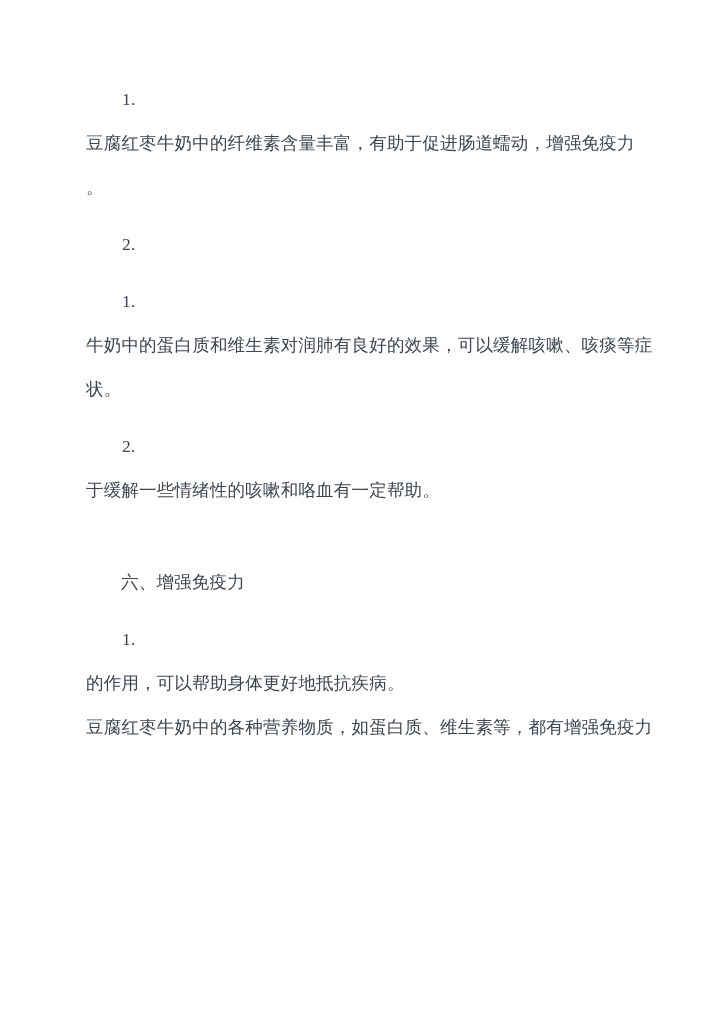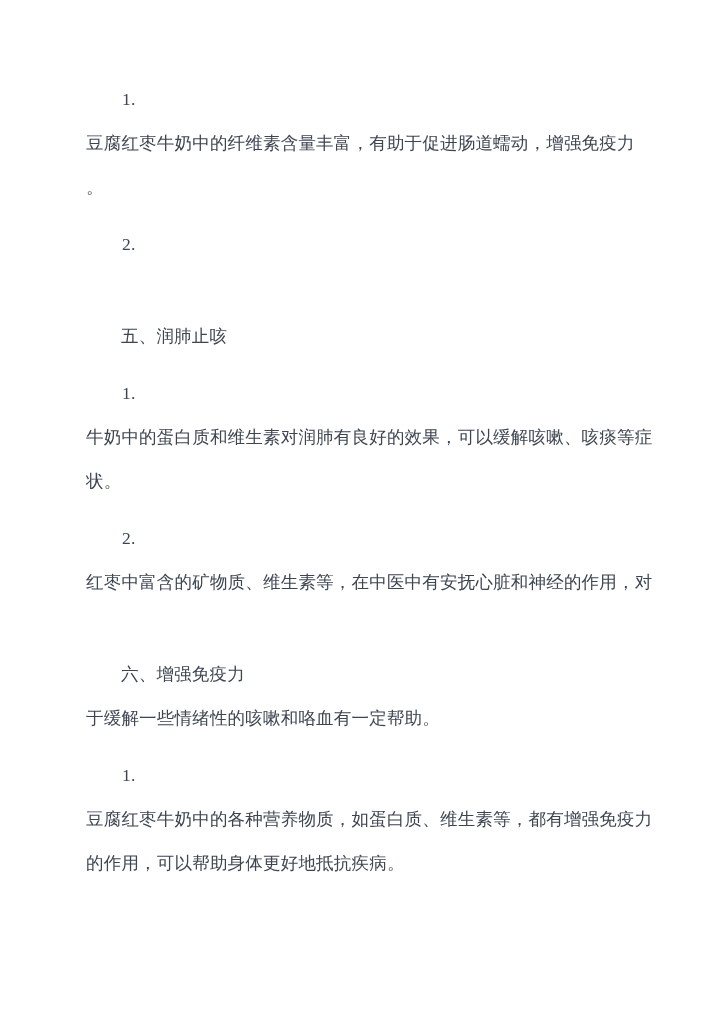--- a/index.html
+++ b/index.html
@@ -42,33 +42,31 @@
   <div class="content">
 
     <div class="line num-line">1.</div>
 
     <div class="line">豆腐红枣牛奶中的纤维素含量丰富，有助于促进肠道蠕动，增强免疫力</div>
     <div class="line">。</div>
 
     <div class="line num-line">2.</div>
 
 
-    <div class="line heading-line">五、润肺止咳</div>
 
     <div class="line num-line">1.</div>
 
     <div class="line">牛奶中的蛋白质和维生素对润肺有良好的效果，可以缓解咳嗽、咳痰等症</div>
     <div class="line">状。</div>
 
     <div class="line num-line">2.</div>
 
-    <div class="line">红枣中富含的矿物质、维生素等，在中医中有安抚心脏和神经的作用，对</div>
+    <div class="line">于缓解一些情绪性的咳嗽和咯血有一定帮助。</div>
+
     <div class="line heading-line">六、增强免疫力</div>
-
-    <div class="line">于缓解一些情绪性的咳嗽和咯血有一定帮助。</div>
 
     <div class="line num-line">1.</div>
 
+    <div class="line">的作用，可以帮助身体更好地抵抗疾病。</div>
     <div class="line">豆腐红枣牛奶中的各种营养物质，如蛋白质、维生素等，都有增强免疫力</div>
-    <div class="line">的作用，可以帮助身体更好地抵抗疾病。</div>
 
   </div>
 </div>
 
 </body></html>

